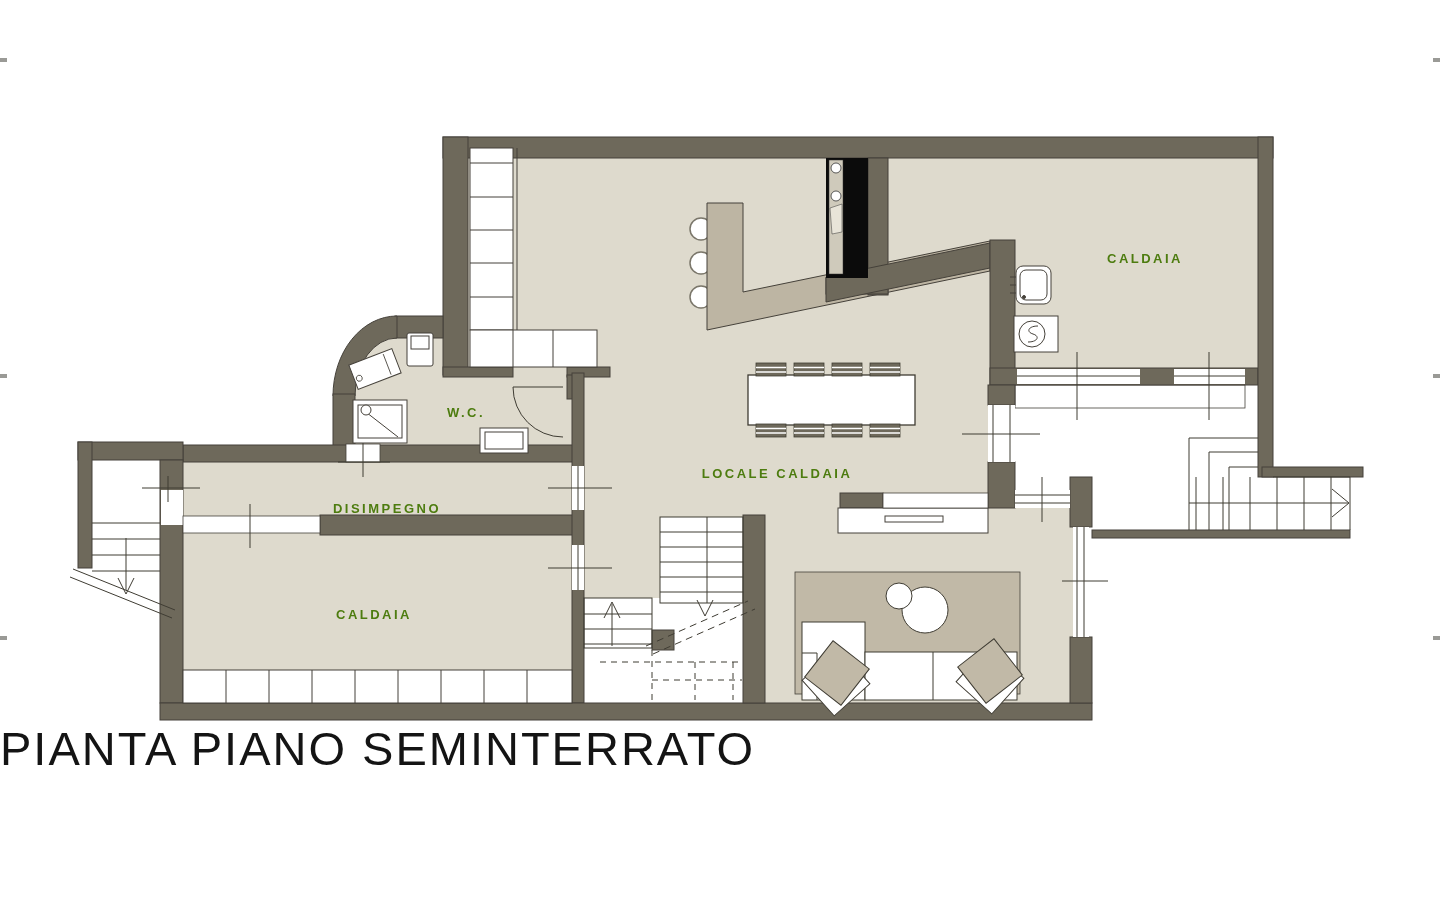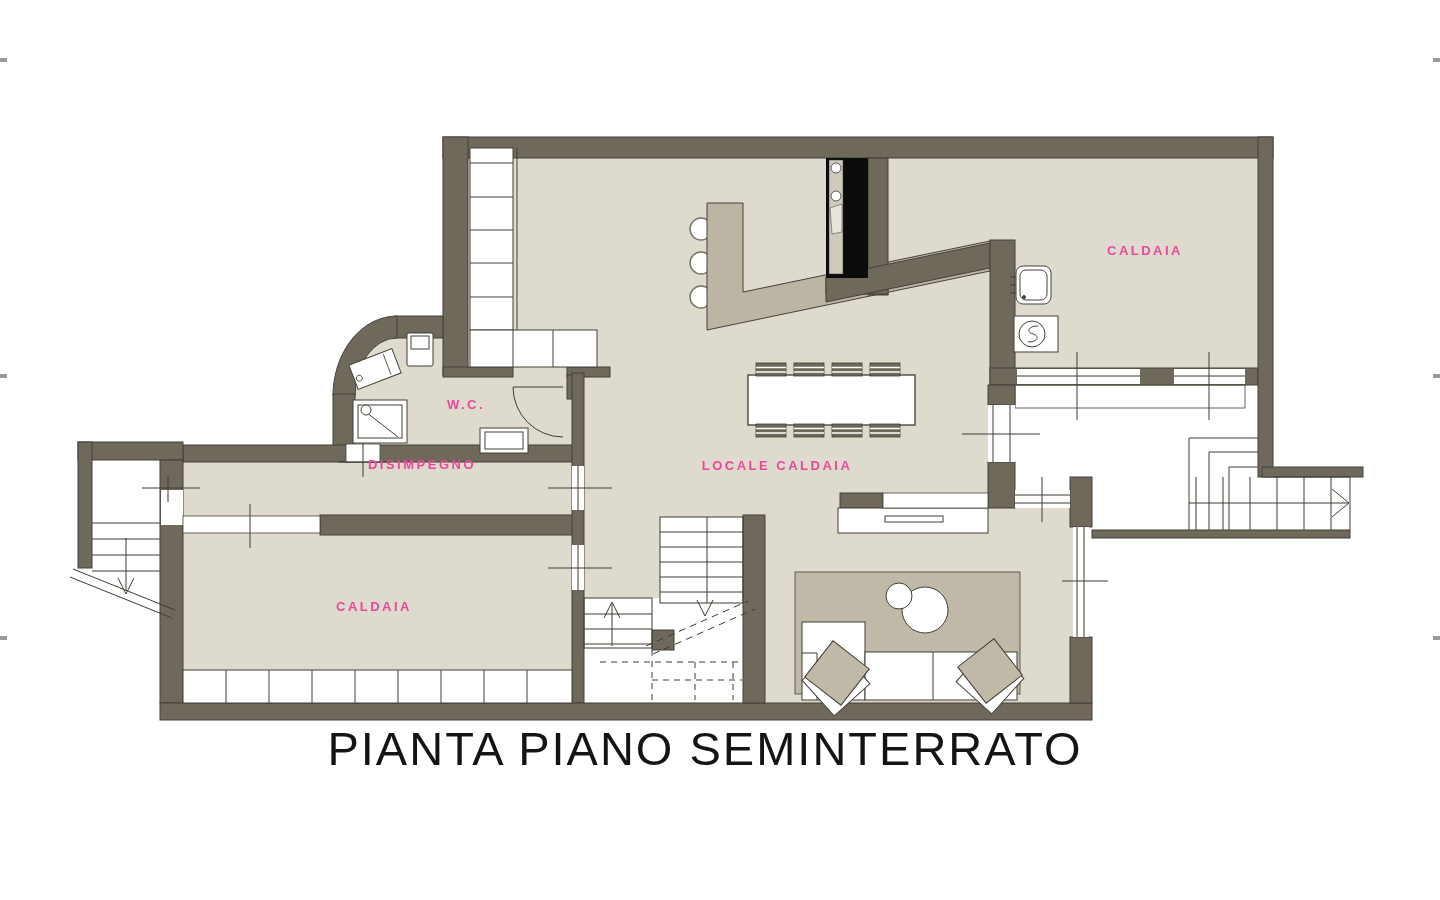--- a/index.html
+++ b/index.html
@@ -1,21 +1,21 @@
 <!DOCTYPE html>
 <html><head>
 <meta charset="utf-8">
 <style>
   html,body{margin:0;padding:0;background:#ffffff;}
   .page{position:relative;width:1440px;height:900px;background:#ffffff;overflow:hidden;
         font-family:"Liberation Sans", sans-serif;}
   .page svg{position:absolute;left:0;top:0;}
   .room-label{position:absolute;font-size:13px;font-weight:bold;letter-spacing:2.5px;
-        color:#ec4899;text-align:center;}
-  .plan-title{position:absolute;left:0;top:721px;width:1410px;text-align:center;
+        color:#4d7c0f;text-align:center;margin-top:8px;}
+  .plan-title{position:absolute;left:0;top:721px;width:1410px;text-align:left;
         font-size:47px;font-weight:400;letter-spacing:2px;color:#141414;white-space:nowrap;}
   .edge-tick{position:absolute;width:7px;height:4px;background:#9a9a96;}
 </style>
 </head>
 <body>
 
 <div class="page">
 
 <svg width="1440" height="900" viewBox="0 0 1440 900">
 
@@ -302,21 +302,21 @@
     <line x1="1331" y1="477" x2="1331" y2="530"></line>
     <line x1="1350" y1="477" x2="1350" y2="530"></line>
     <line x1="1189" y1="503" x2="1348" y2="503"></line>
     <line x1="1332" y1="489" x2="1349" y2="503"></line>
     <line x1="1332" y1="517" x2="1349" y2="503"></line>
   </g>
 </svg>
 
 <div class="room-label" style="left:1070px;top:243px;width:150px;">CALDAIA</div>
 <div class="room-label" style="left:424px;top:397px;width:84px;">W.C.</div>
-<div class="room-label" style="left:298px;top:457px;width:178px;text-align:right;">DISIMPEGNO</div>
+<div class="room-label" style="left:298px;top:493px;width:178px;">DISIMPEGNO</div>
 <div class="room-label" style="left:288px;top:599px;width:172px;">CALDAIA</div>
 <div class="room-label" style="left:658px;top:458px;width:238px;">LOCALE CALDAIA</div>
 
 <div class="plan-title">PIANTA PIANO SEMINTERRATO</div>
 
 <div class="edge-tick" style="left:0;top:58px;"></div>
 <div class="edge-tick" style="left:0;top:374px;"></div>
 <div class="edge-tick" style="left:0;top:636px;"></div>
 <div class="edge-tick" style="left:1433px;top:58px;"></div>
 <div class="edge-tick" style="left:1433px;top:374px;"></div>

